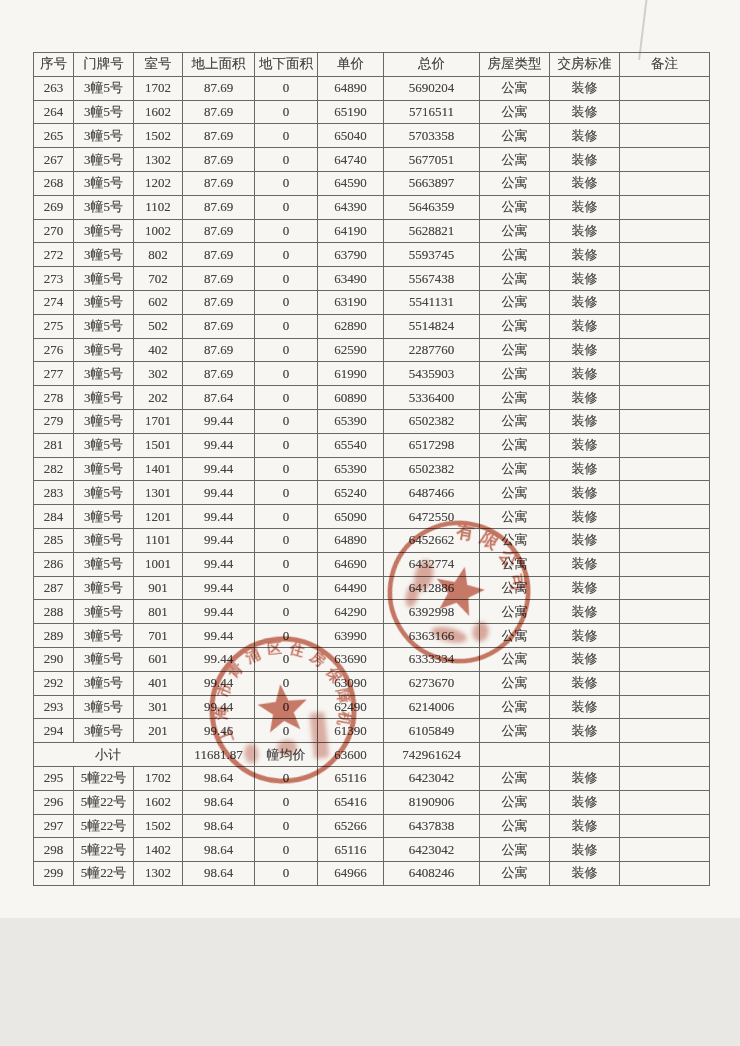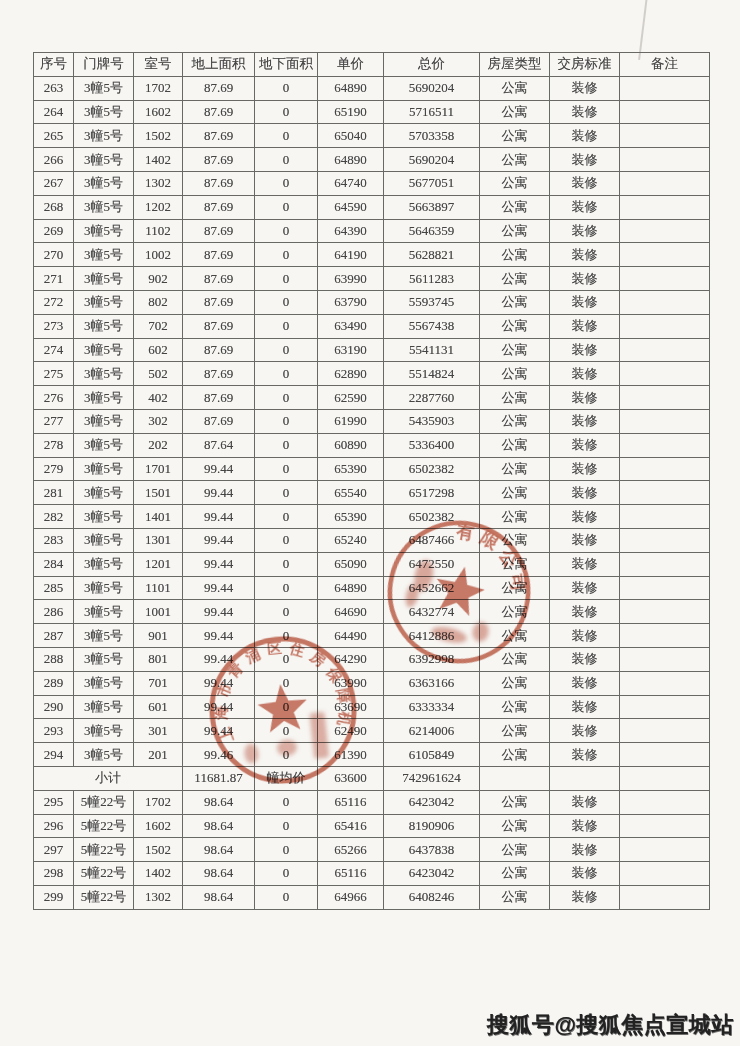--- a/index.html
+++ b/index.html
@@ -2,21 +2,21 @@
 <html><head>
 <meta charset="utf-8">
 <style>
   html,body{margin:0;padding:0;}
   body{
     width:740px;height:1046px;
     background:#e9e8e5;
     font-family:"Liberation Serif","DejaVu Serif",serif;
   }
   .page{
-    position:relative;width:740px;height:1046px;
+    position:relative;width:740px;height:918px;
     background:#f7f6f3;overflow:hidden;
   }
   table.price{
     position:absolute;left:33px;top:52px;
     border-collapse:collapse;table-layout:fixed;
     width:676px;
     color:#454545;
     font-size:13px;
   }
   table.price th, table.price td{
@@ -121,32 +121,20 @@
           <td>1502</td>
           <td>87.69</td>
           <td>0</td>
           <td>65040</td>
           <td>5703358</td>
           <td>公寓</td>
           <td>装修</td>
           <td></td>
         </tr>
         <tr>
-          <td>266</td>
-          <td>3幢5号</td>
-          <td>1402</td>
-          <td>87.69</td>
-          <td>0</td>
-          <td>64890</td>
-          <td>5690204</td>
-          <td>公寓</td>
-          <td>装修</td>
-          <td></td>
-        </tr>
-        <tr>
           <td>267</td>
           <td>3幢5号</td>
           <td>1302</td>
           <td>87.69</td>
           <td>0</td>
           <td>64740</td>
           <td>5677051</td>
           <td>公寓</td>
           <td>装修</td>
           <td></td>
@@ -181,32 +169,20 @@
           <td>1002</td>
           <td>87.69</td>
           <td>0</td>
           <td>64190</td>
           <td>5628821</td>
           <td>公寓</td>
           <td>装修</td>
           <td></td>
         </tr>
         <tr>
-          <td>271</td>
-          <td>3幢5号</td>
-          <td>902</td>
-          <td>87.69</td>
-          <td>0</td>
-          <td>63990</td>
-          <td>5611283</td>
-          <td>公寓</td>
-          <td>装修</td>
-          <td></td>
-        </tr>
-        <tr>
           <td>272</td>
           <td>3幢5号</td>
           <td>802</td>
           <td>87.69</td>
           <td>0</td>
           <td>63790</td>
           <td>5593745</td>
           <td>公寓</td>
           <td>装修</td>
           <td></td>
@@ -404,20 +380,32 @@
           <td></td>
         </tr>
         <tr>
           <td>290</td>
           <td>3幢5号</td>
           <td>601</td>
           <td>99.44</td>
           <td>0</td>
           <td>63690</td>
           <td>6333334</td>
+          <td>公寓</td>
+          <td>装修</td>
+          <td></td>
+        </tr>
+        <tr>
+          <td>292</td>
+          <td>3幢5号</td>
+          <td>401</td>
+          <td>99.44</td>
+          <td>0</td>
+          <td>63090</td>
+          <td>6273670</td>
           <td>公寓</td>
           <td>装修</td>
           <td></td>
         </tr>
         <tr>
           <td>293</td>
           <td>3幢5号</td>
           <td>301</td>
           <td>99.44</td>
           <td>0</td>

